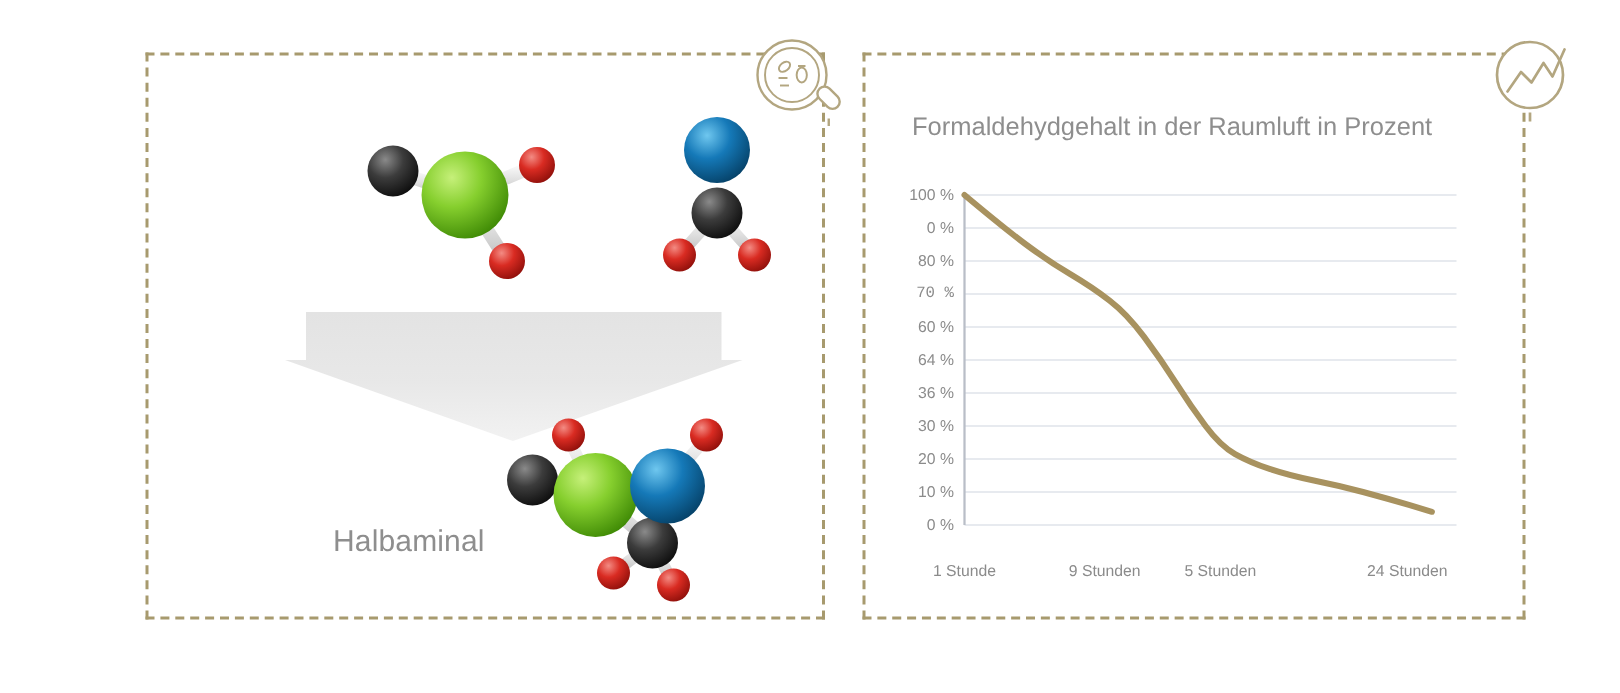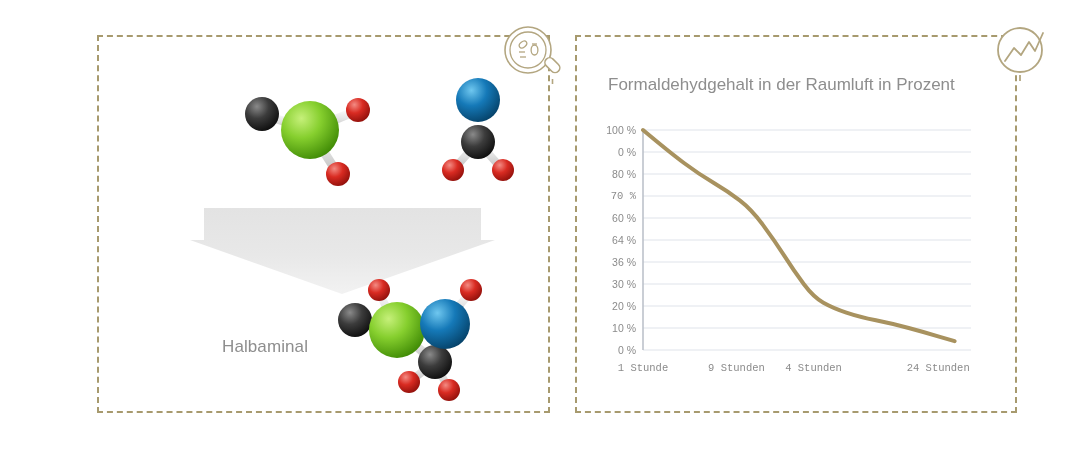--- a/index.html
+++ b/index.html
@@ -35,21 +35,21 @@
     position: absolute;
     color: #8e8e8e;
     font-size: 17px;
     line-height: 25px;
     font-family: "Liberation Sans", sans-serif;
     white-space: pre;
     letter-spacing: .1px;
   }
   #txt-amino { left: 120px; top: 74px; }
   #txt-formaldehyd { left: 380px; top: 94px; }
-  #txt-halbaminal { left: 222px; top: 334px; font-size: 17px; }
+  #txt-halbaminal { left: 222px; top: 349px; font-size: 20px; }
 
   
   #arrow-down {
     position: absolute;
     left: 190px; top: 208px;
     width: 305px; height: 86px;
   }
   #arrow-down svg { width: 100%; height: 100%; display: block; }
 
   
@@ -79,26 +79,26 @@
     margin-right: 7px;
     font-size: 10.5px;
     color: #8b8b8b;
     white-space: nowrap;
     transform: translateY(-50%);
     font-family: "Liberation Sans", sans-serif;
   }
   .xtick {
     position: absolute;
     top: 100%;
-    margin-top: 12px;
+    margin-top: 25px;
     font-size: 10.5px;
     color: #8b8b8b;
     white-space: nowrap;
     transform: translateX(-50%);
-    font-family: Liberation Mono, monospace;
+    font-family: Liberation Sans, sans-serif;
   }
 </style>
 </head>
 <body>
 
 <div id="root">
 
   <div class="panel" id="panel-left"></div>
 
   <div class="corner-icon" id="icon-magnifier">
@@ -237,18 +237,18 @@
         <div class="ytick" style="top: 30%; font-family: Liberation Mono, monospace;">70 %</div>
         <div class="ytick" style="top: 40%;">60 %</div>
         <div class="ytick" style="top: 50%;">64 %</div>
         <div class="ytick" style="top: 60%;">36 %</div>
         <div class="ytick" style="top: 70%;">30 %</div>
         <div class="ytick" style="top: 80%;">20 %</div>
         <div class="ytick" style="top: 90%;">10 %</div>
         <div class="ytick" style="top: 100%;">0 %</div>
         <div class="xtick" style="left: 0%;">1 Stunde</div>
         <div class="xtick" style="left: 28.5%;">9 Stunden</div>
-        <div class="xtick" style="left: 52%;">4 Stunden</div>
+        <div class="xtick" style="left: 52%;">5 Stunden</div>
         <div class="xtick" style="left: 90%;">24 Stunden</div>
       </div>
   </div>
 
 </div>
 
 </body></html>

